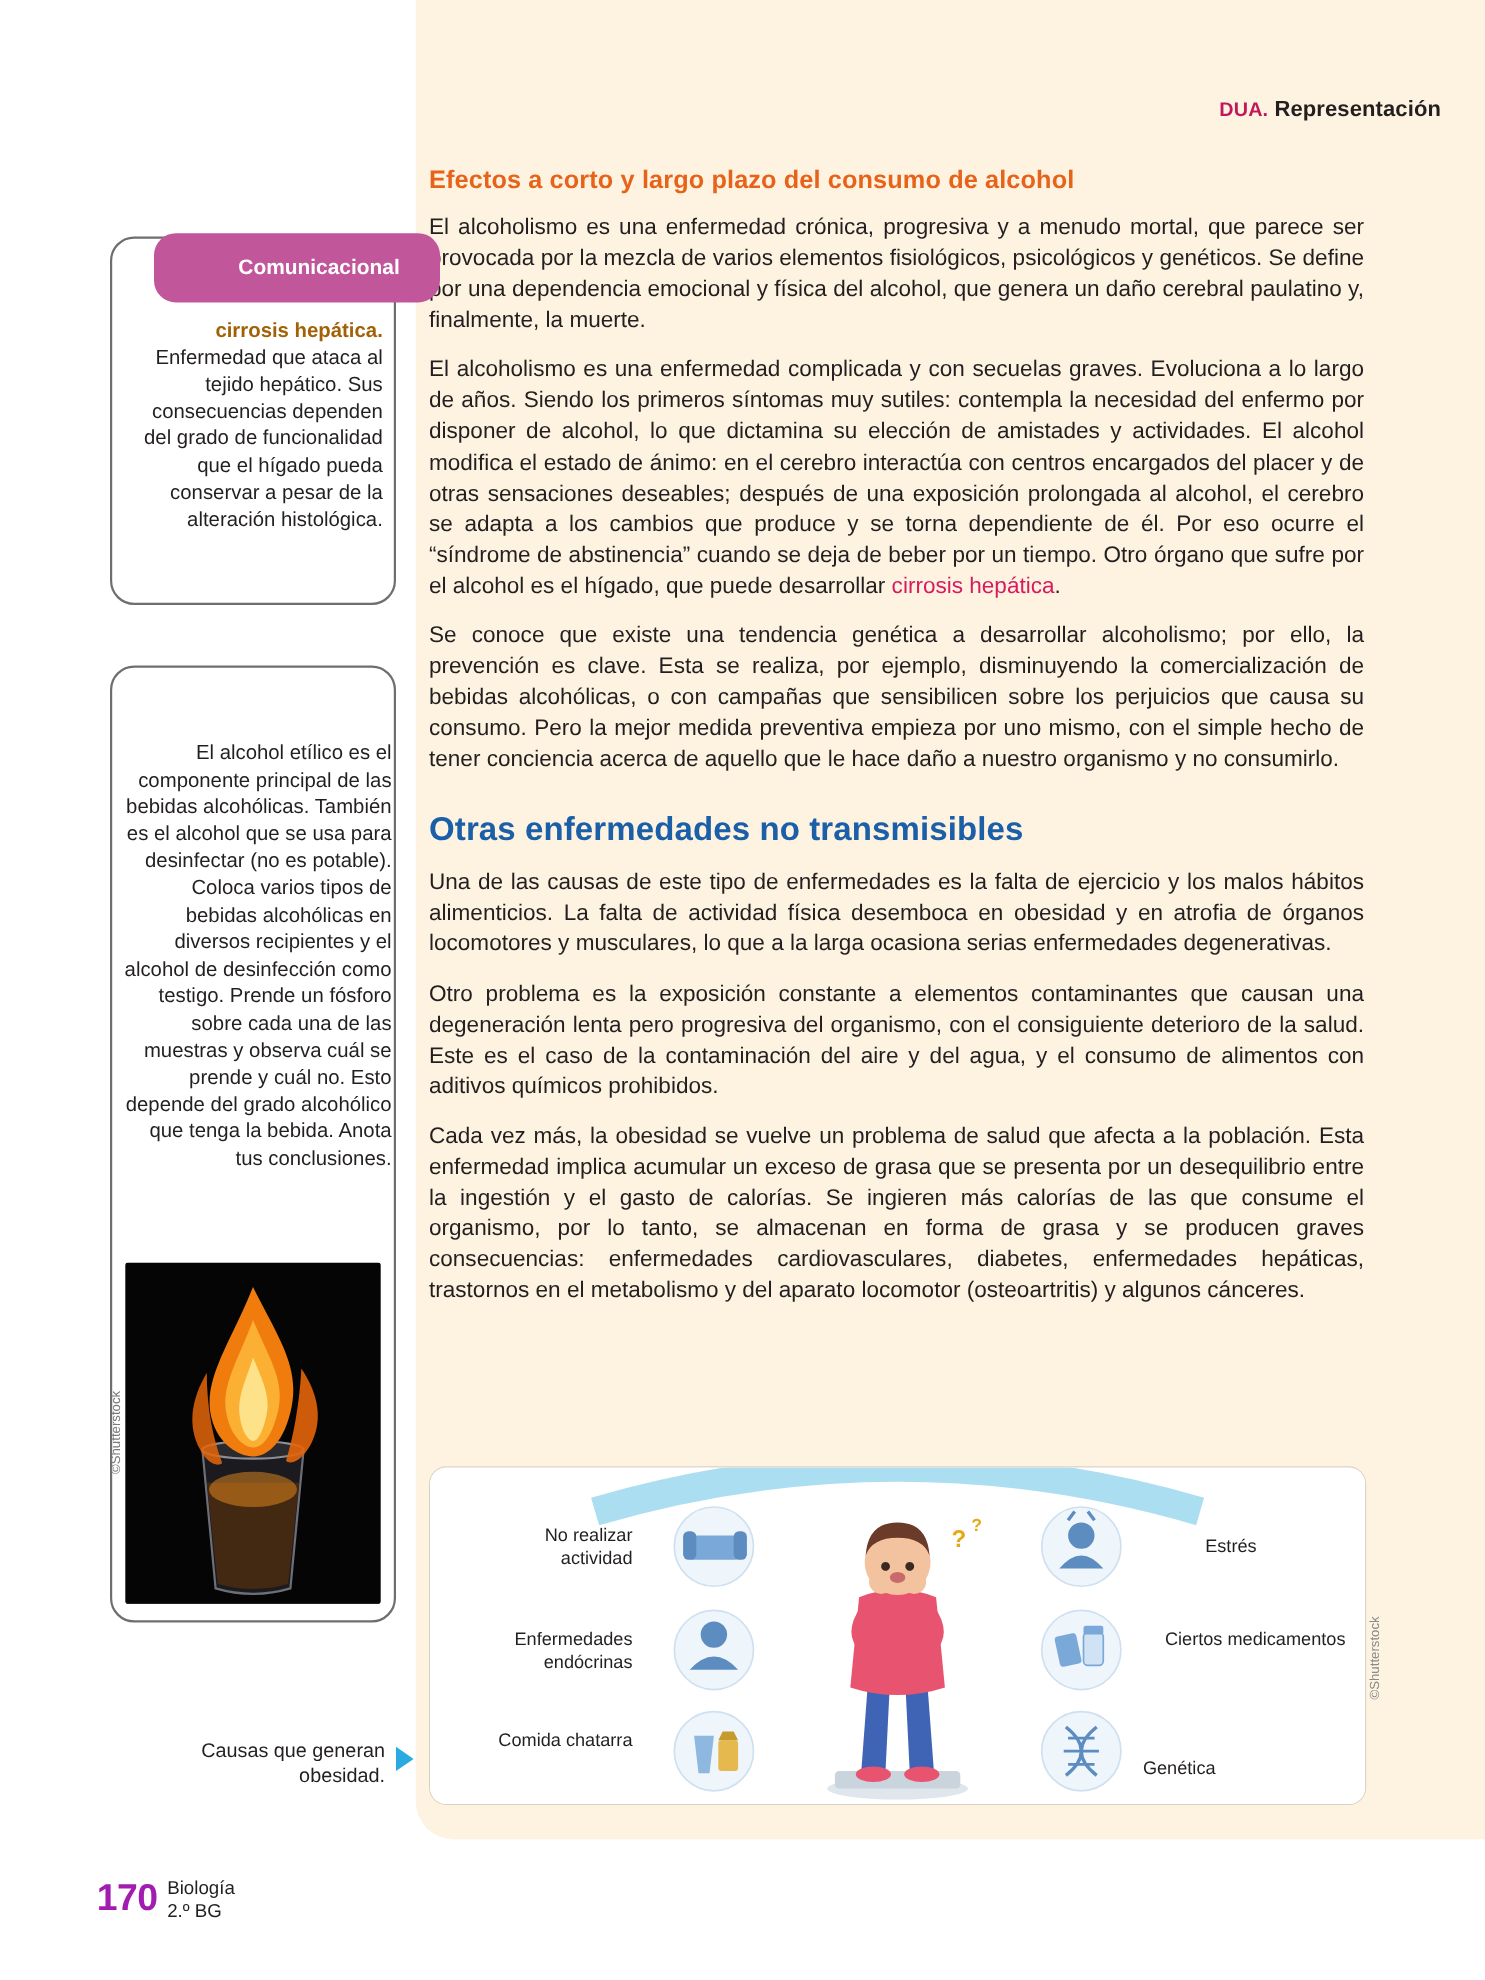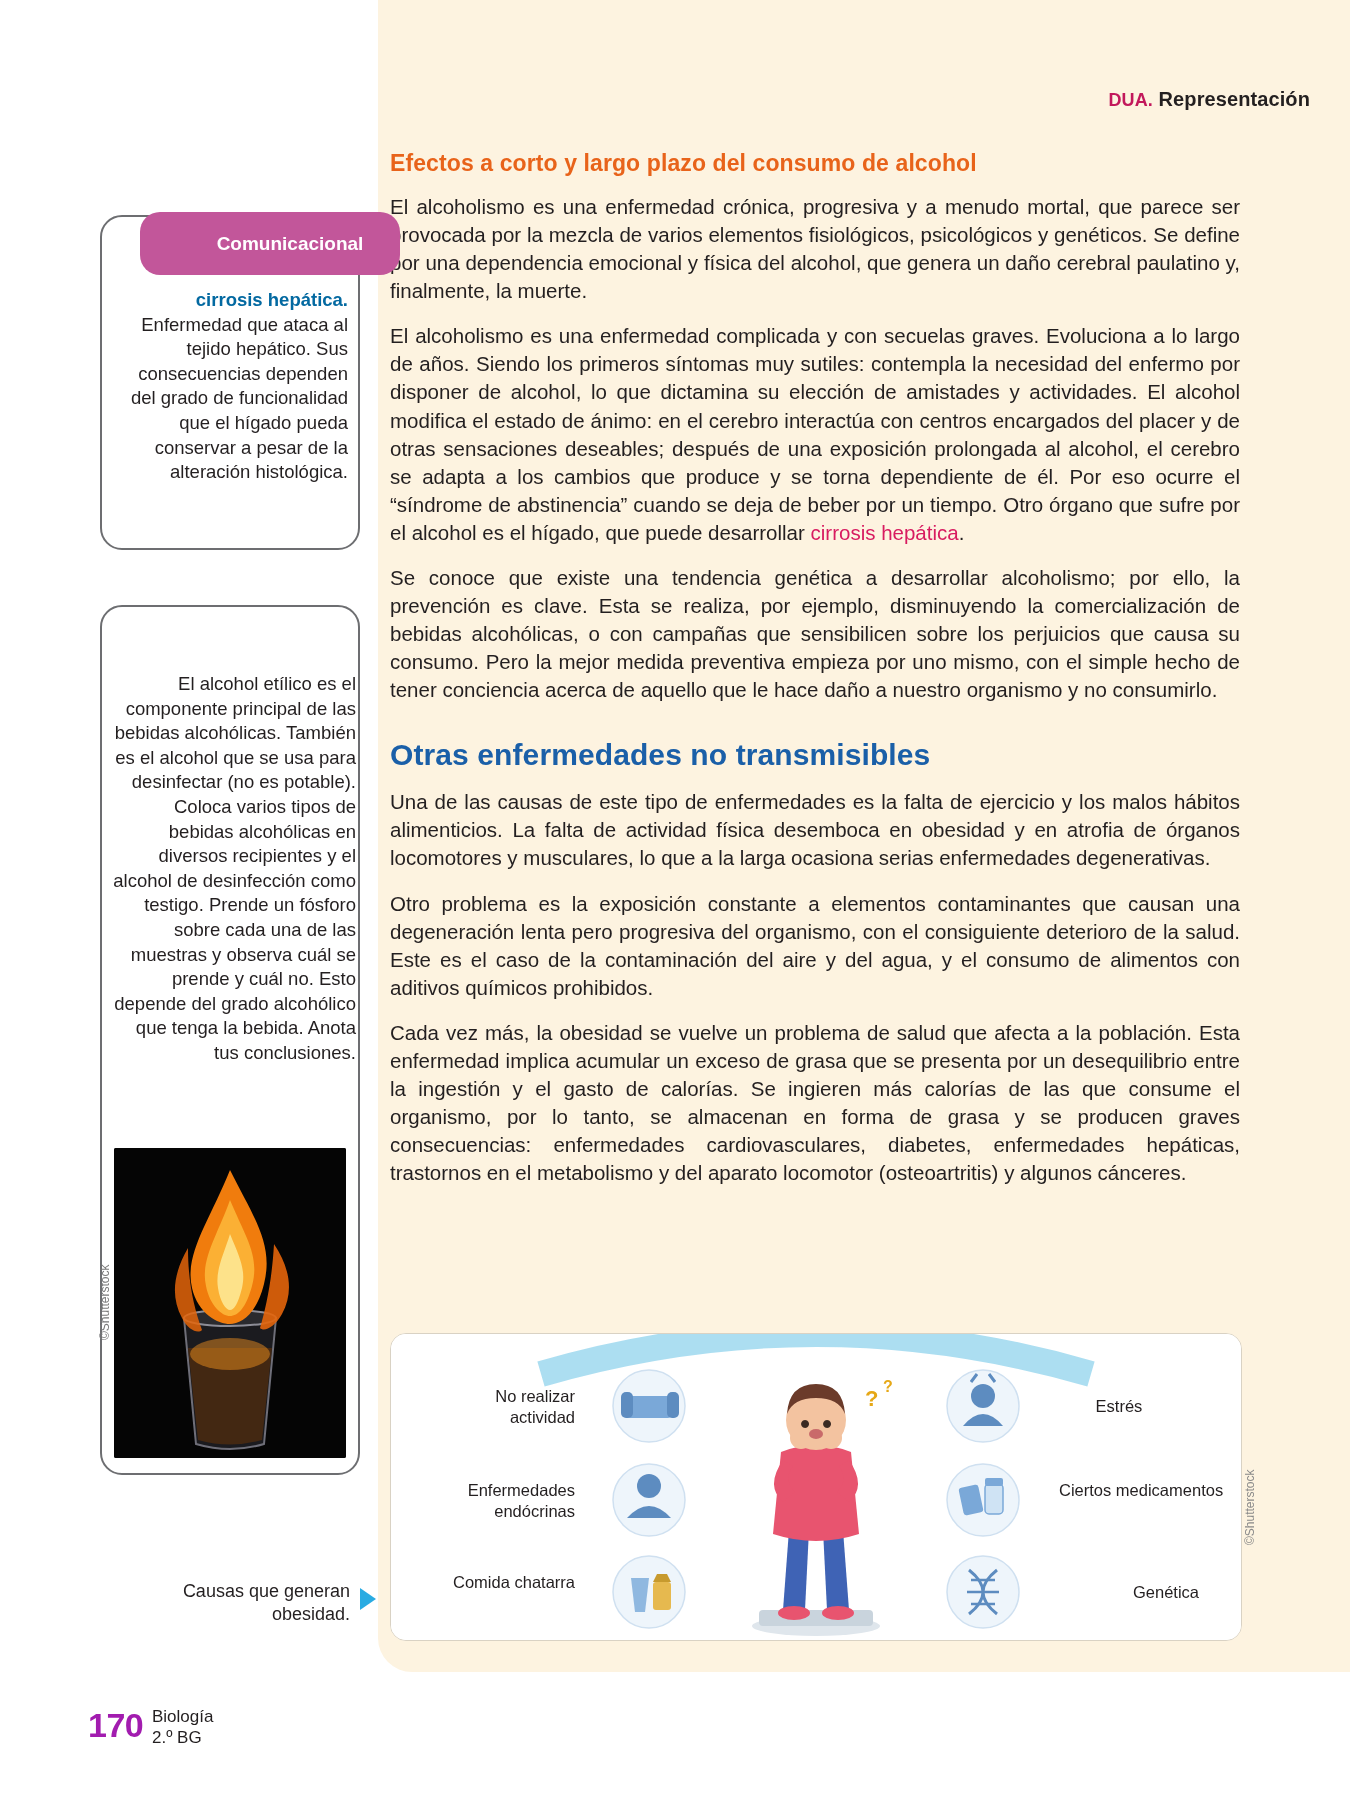--- a/index.html
+++ b/index.html
@@ -103,21 +103,21 @@
     justify-content: center;
     box-sizing: border-box;
   }
   .side-text {
     font-size: 18.5px;
     line-height: 1.33;
     text-align: right;
     color: #231f20;
   }
   .side-term {
-    color: #0369a1;
+    color: #a16207;
     font-weight: bold;
   }
 
   
   #box-comunicacional {
     left: 100px; top: 215px; width: 260px; height: 335px;
   }
   #head-comunicacional {
     left: 100px; top: 212px; width: 260px; height: 63px;
     background: #c2569a;
@@ -364,21 +364,21 @@
     </svg>
 
     
     <div class="fig-label" style="left:44px; top:52px; width:140px; text-align:right;">No realizar actividad</div>
     <div class="fig-label" style="left:24px; top:146px; width:160px; text-align:right;">Enfermedades endócrinas</div>
     <div class="fig-label" style="left:44px; top:238px; width:140px; text-align:right;">Comida chatarra</div>
 
     
     <div class="fig-label" style="left:648px; top:62px; width:160px; text-align:center;">Estrés</div>
     <div class="fig-label" style="left:648px; top:146px; width:170px; text-align:left;margin-left:20px;">Ciertos medicamentos</div>
-    <div class="fig-label" style="left:648px; top:248px; width:160px; text-align:right;">Genética</div>
+    <div class="fig-label" style="left:648px; top:264px; width:160px; text-align:left;">Genética</div>
   </div>
   <div class="fig-credit">©Shutterstock</div>
 
   <div class="folio">170</div>
   <div class="folio-sub">
     <div>Biología</div>
     <div>2.º BG</div>
   </div>
 
 </div>

